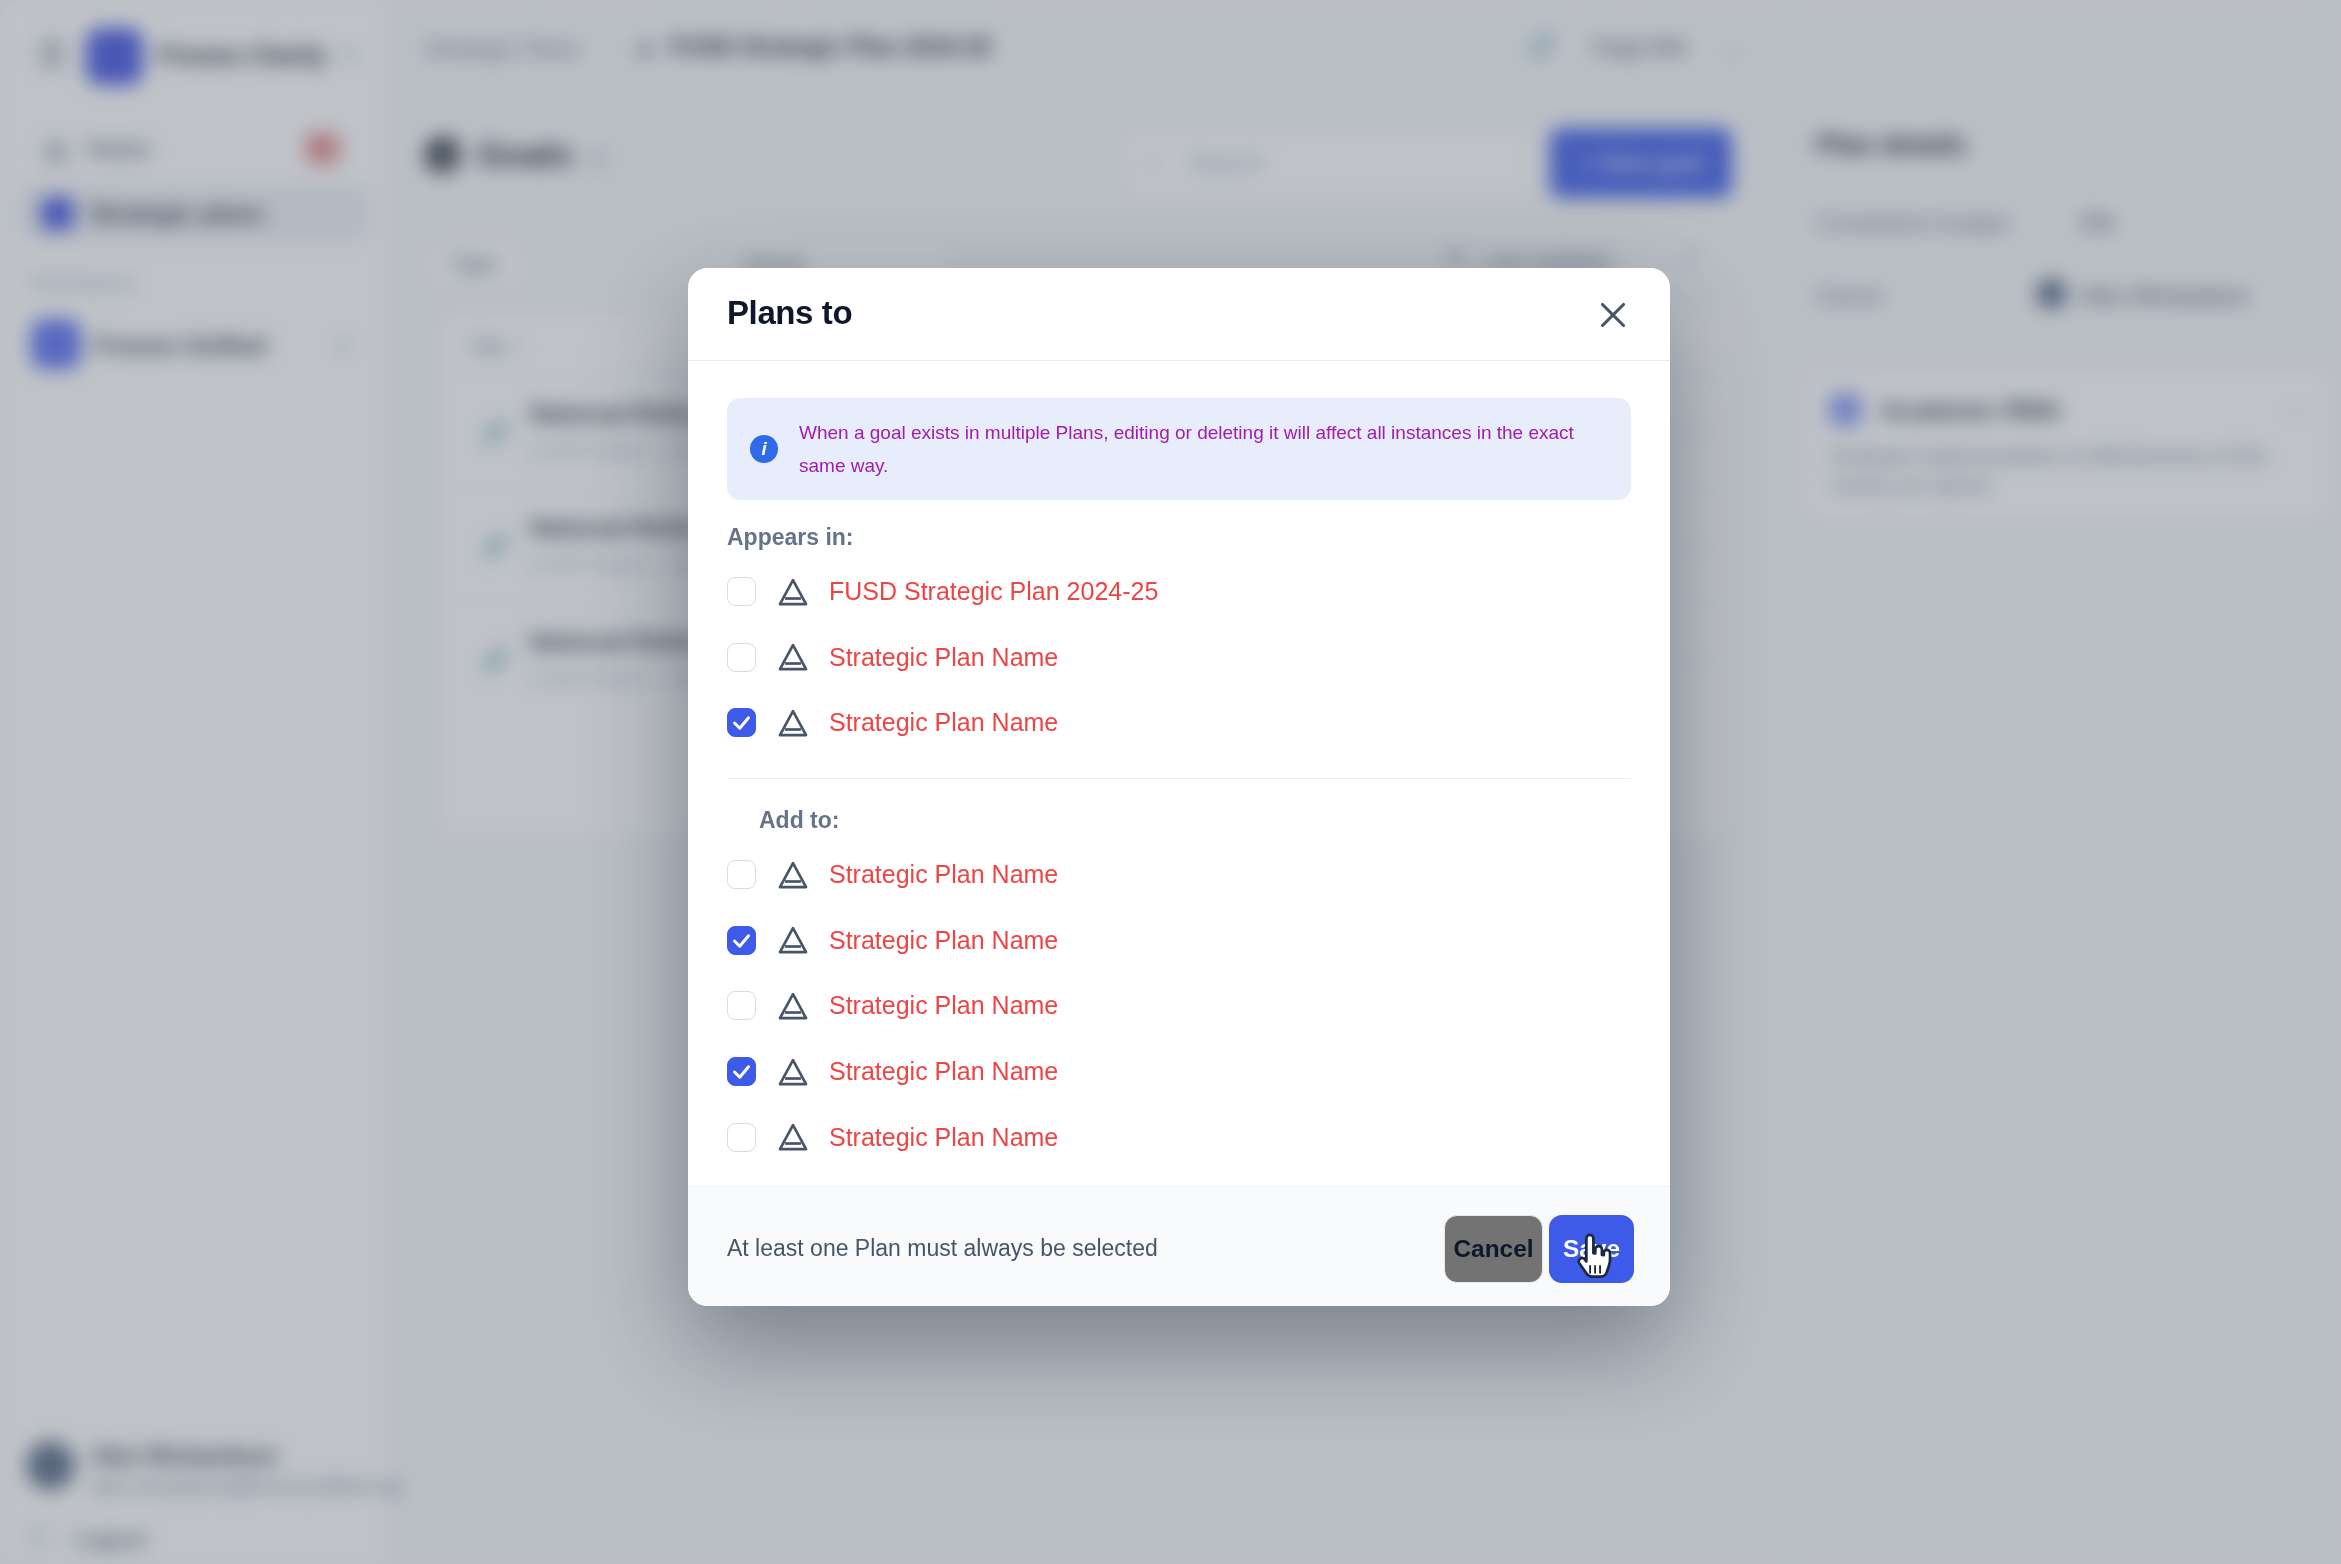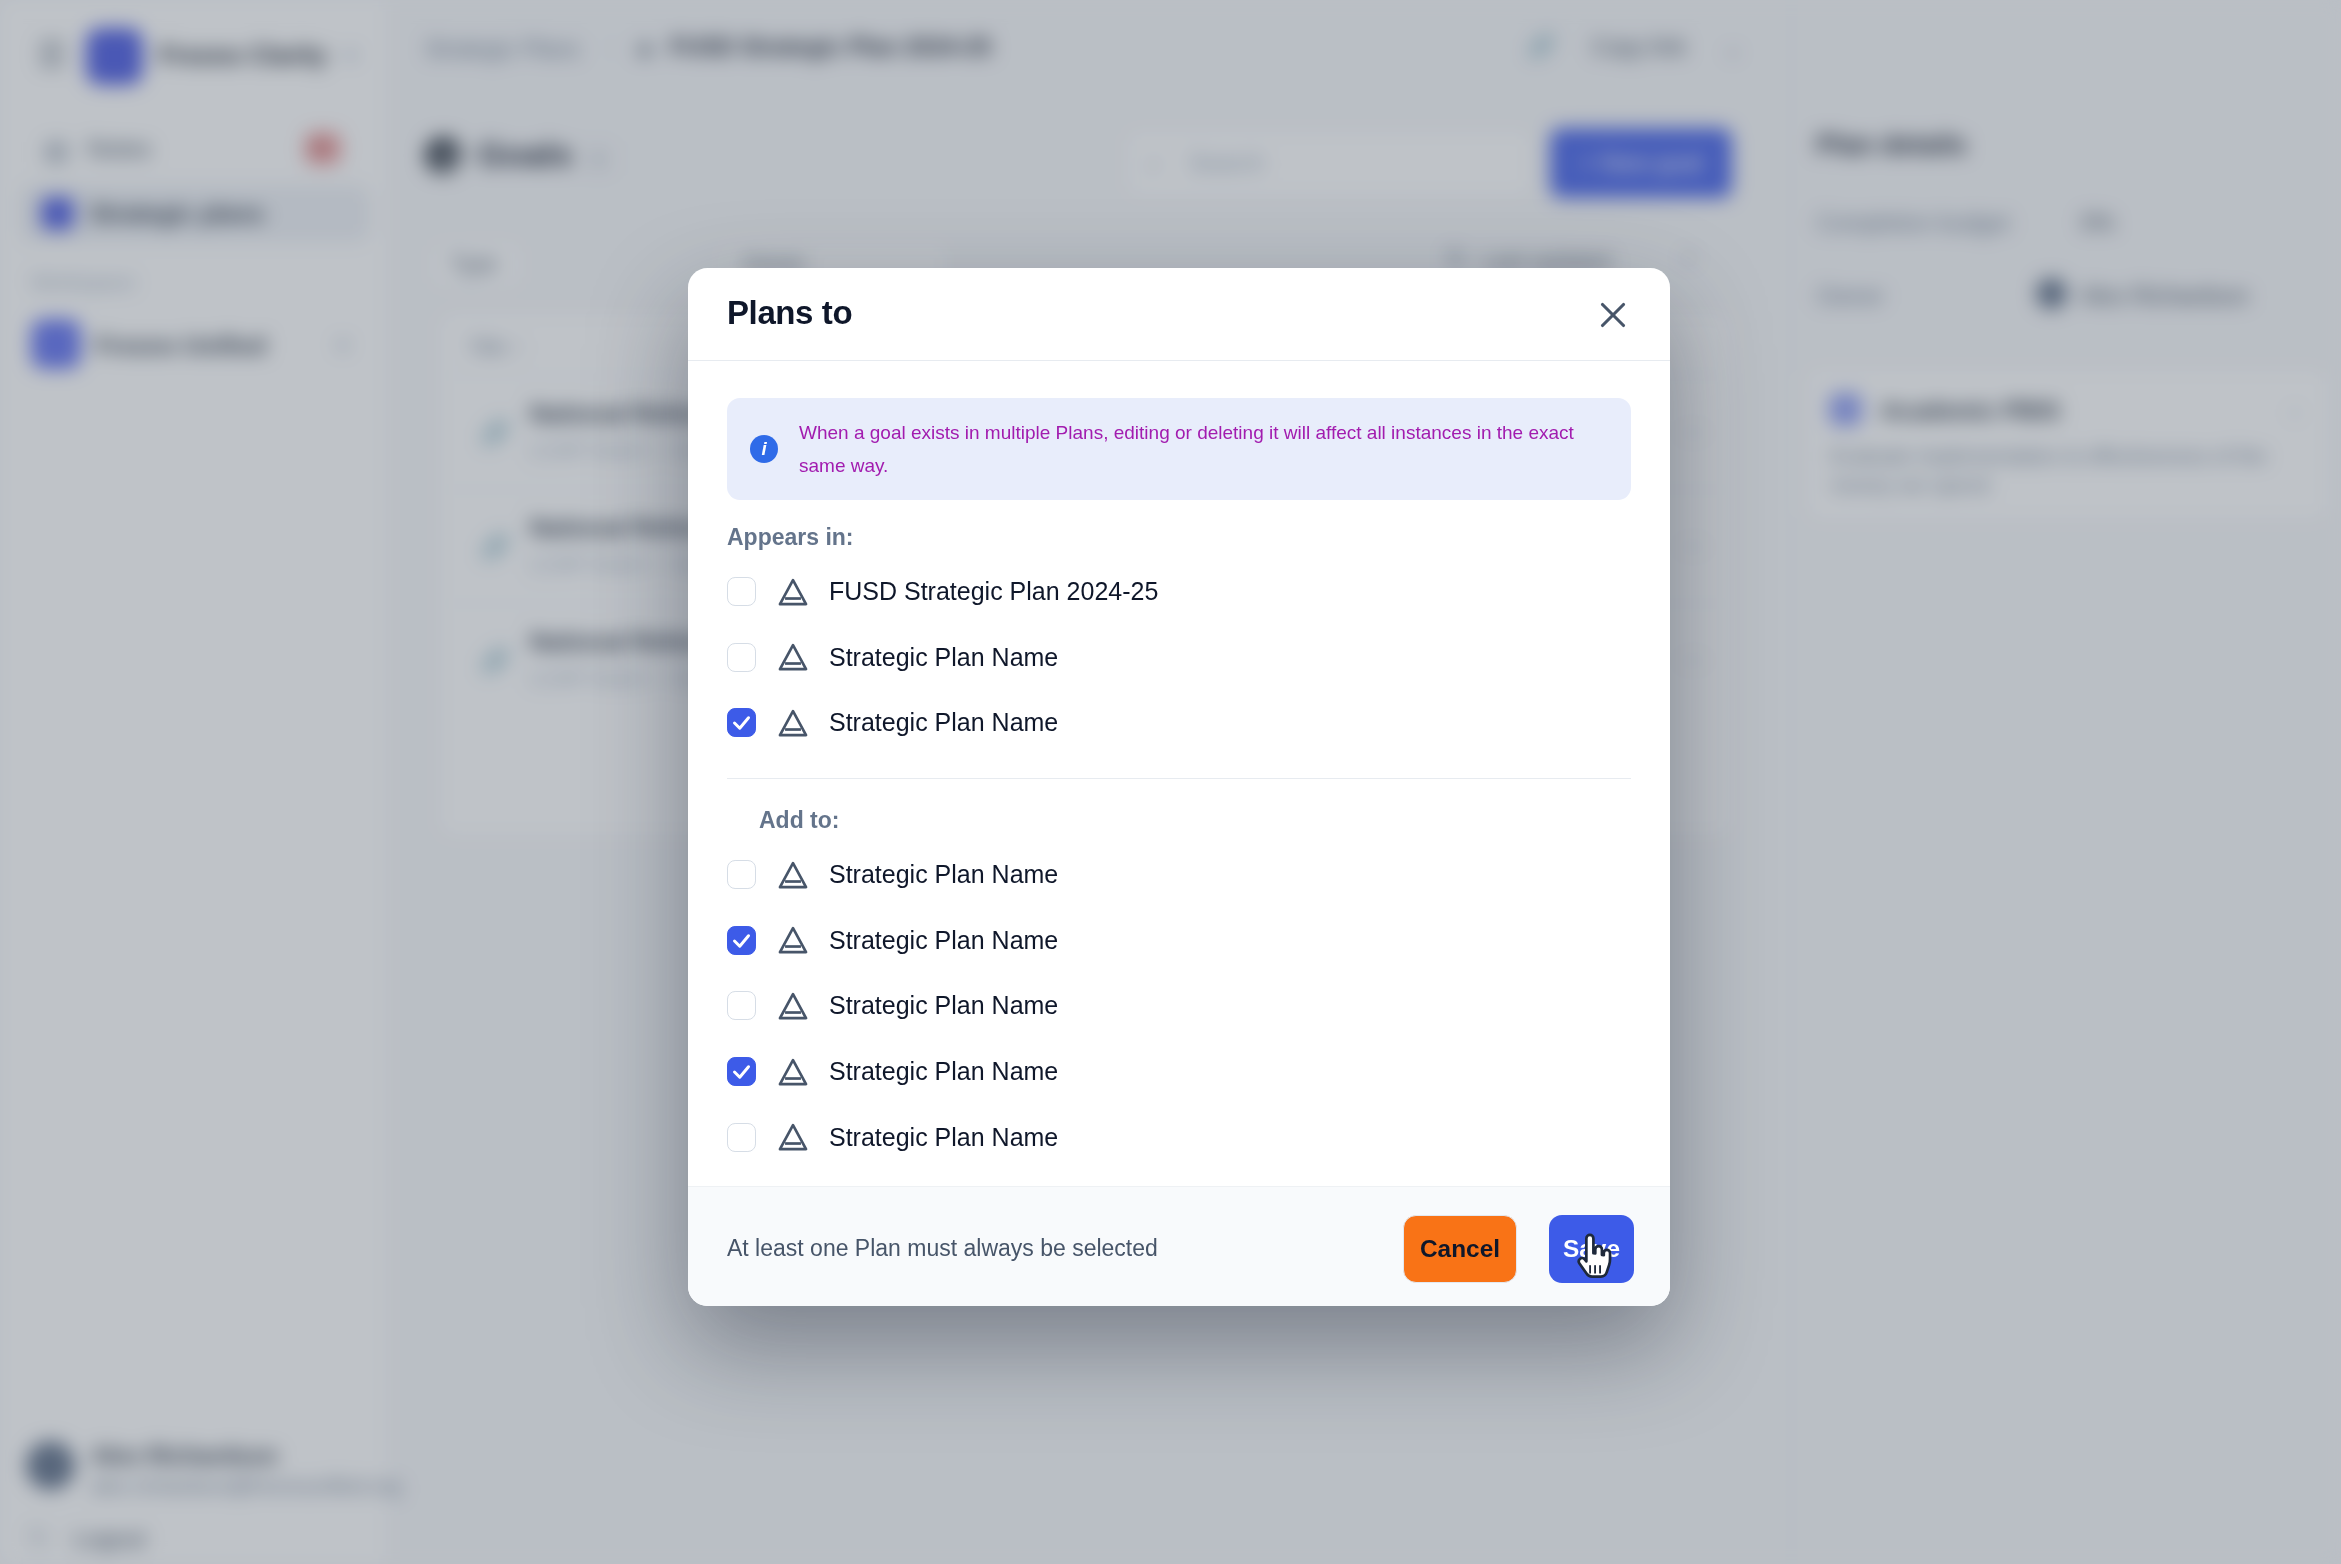--- a/index.html
+++ b/index.html
@@ -104,27 +104,27 @@
     font-size:18.7px; font-weight:700; text-align:center; line-height:28px; font-style:italic; }
   .banner-text { font-size:19px; line-height:33px; color:#a21caf; }
   .sec-label { margin-top:24px; margin-bottom:19.5px; font-size:23px; font-weight:700; color:#64748B; }
   .sec-label.second { margin-top:28px;margin-left:32px; }
   .chk-row { display:flex; align-items:center; gap:19.5px; height:42px; margin-bottom:23.6px; }
   .chk { width:29px; height:29px; border-radius:8.1px; border:1.6px solid #D6DDE6; background:#fff; position:relative; }
   .chk-row.checked .chk { background:#3D5BE8; border-color:#3D5BE8; }
   .chk svg { position:absolute; left:3.3px; top:4.9px; width:21px; height:18px; display:none; }
   .chk-row.checked .chk svg { display:block; }
   .tri-ic { width:34px; height:34px; }
-  .row-label { font-size:25px; font-weight:500; color:#0f172a; }
+  .row-label { font-size:25px; font-weight:500; color:#ef4444; }
   .m-divider { height:1.6px; background:#E7EBF0; margin:34px 0 0 0; }
   .m-foot { position:absolute; left:0; bottom:0; width:982px; height:120px; background:#F8FAFC;
     border-top:1.6px solid #EEF1F4; border-radius:0 0 19.5px 19.5px; display:flex; align-items:center; padding:4px 36px 0 39px; }
   .foot-hint { font-size:23px; color:#475569; flex:1; }
   .btn { height:68px; border-radius:13px; font-size:24.4px; font-weight:600; display:flex; align-items:center; justify-content:center; cursor:pointer; }
-  .btn-cancel { width:114px; background:#f97316; border:1.6px solid #E2E8F0; color:#0F172A; margin-right:32px; }
+  .btn-cancel { width:99px; background:#737373; border:1.6px solid #E2E8F0; color:#0F172A; margin-right:6px; }
   .btn-save { width:85px; background:#3D5BE8; color:#fff; position:relative; }
   .cursor { position:absolute; left:1568px; top:1233px; width:50px; height:54px; z-index:10; }
 </style>
 </head>
 <body>
 
 <div class="stage">
 
   <div class="app">
 

